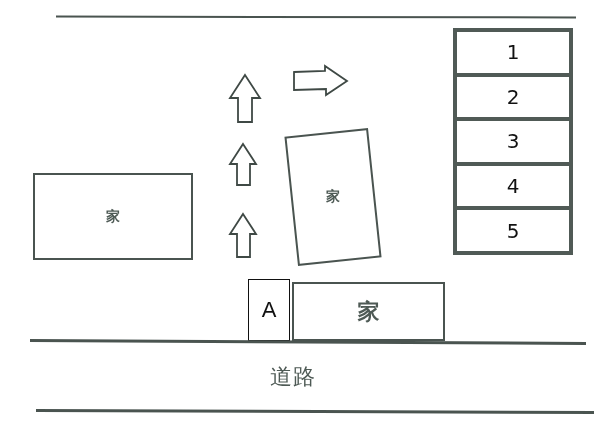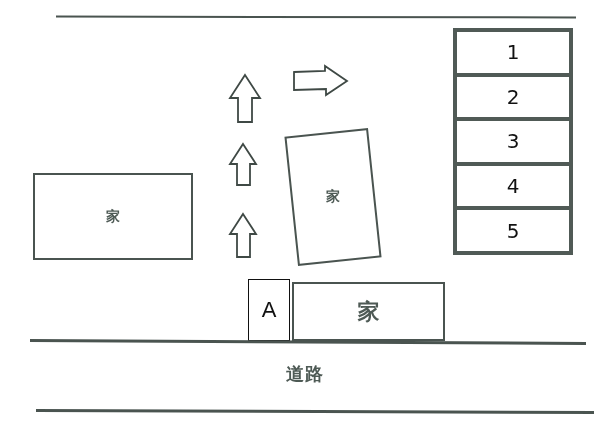--- a/index.html
+++ b/index.html
@@ -70,23 +70,23 @@
       justify-content: center;
       font-family: "Liberation Sans", sans-serif;
       font-size: 22px;
       color: #111111;
     }
     .road-label {
       position: absolute;
       left: 270px;
       top: 362px;
       width: 70px;
-      text-align: center;
-      font-size: 18px;
-      font-weight: bold;
+      text-align: left;
+      font-size: 22px;
+      font-weight: normal;
       color: #4e5a55;
       letter-spacing: 1px;
     }
     svg.arrow { position: absolute; overflow: visible; }
   </style>
 </head>
 <body>
 
 <div class="line" style="left:56px; top:16px; width:520px; height:2px; transform:rotate(0.1deg);"></div>
 

